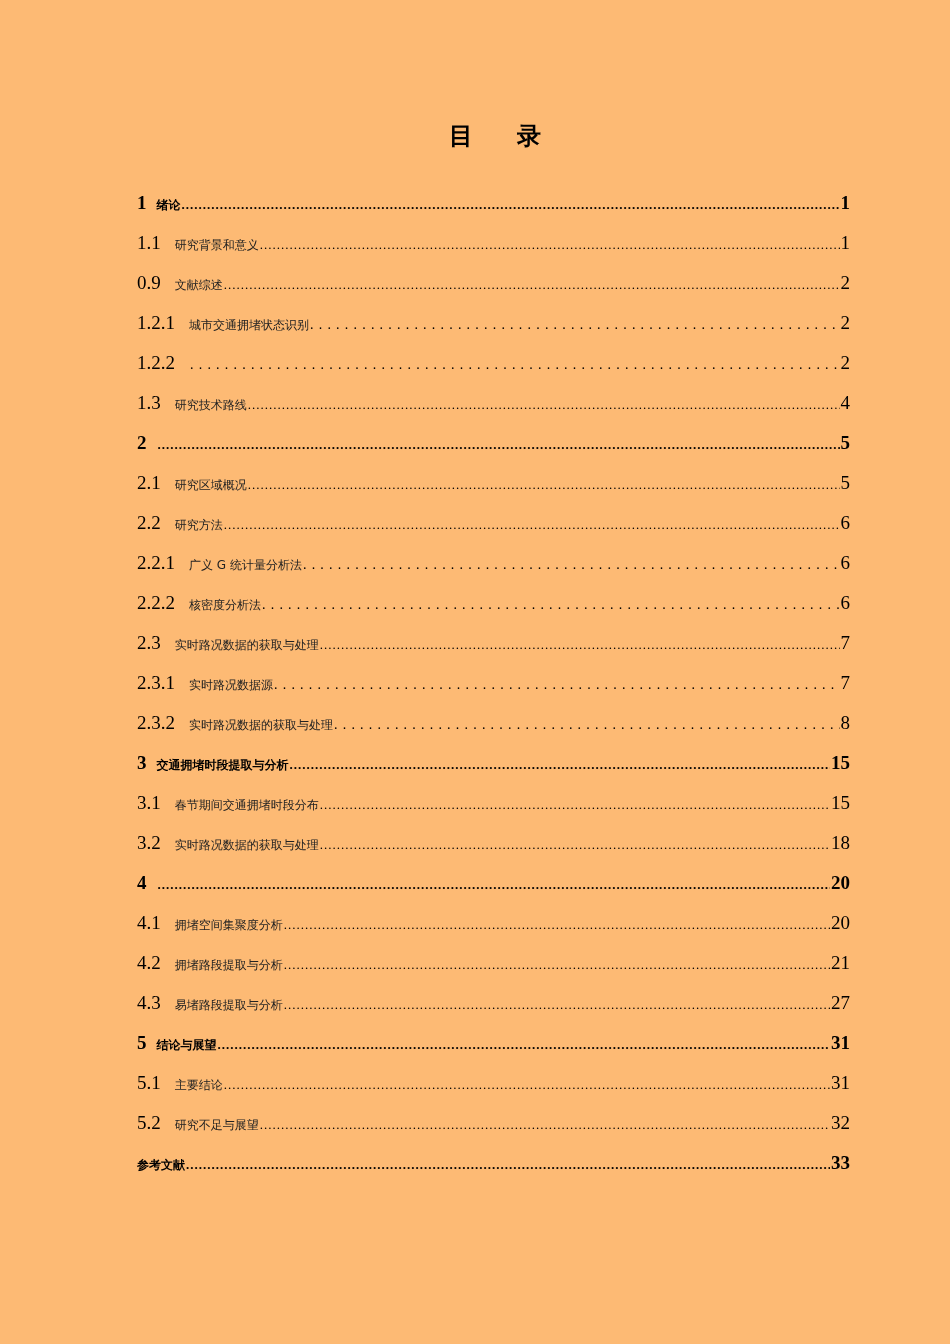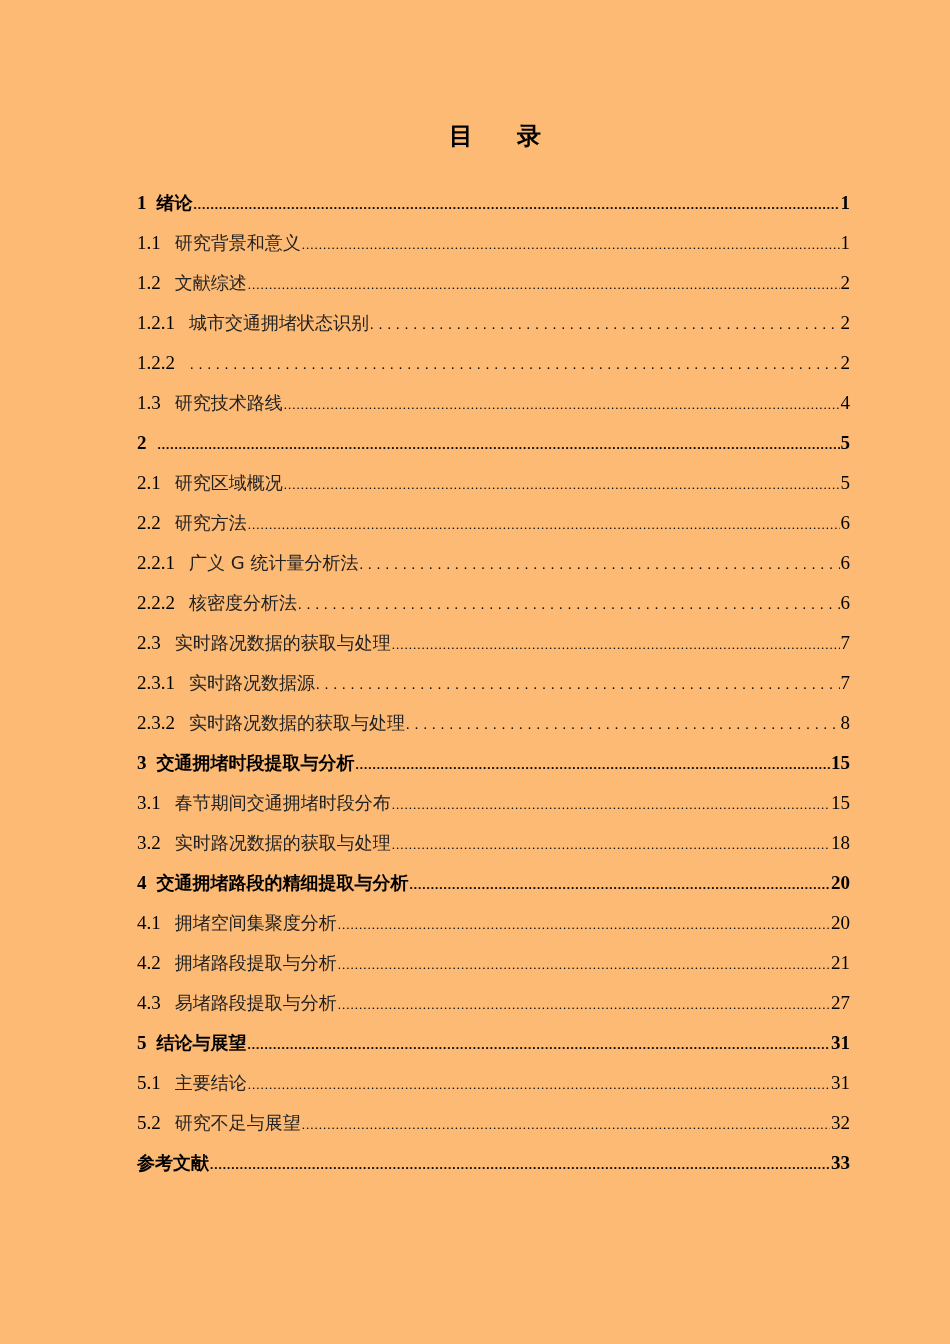--- a/index.html
+++ b/index.html
@@ -6,21 +6,21 @@
     body { width: 950px; height: 1344px; position: relative; overflow: hidden;
            font-family: "Liberation Serif", "DejaVu Serif", serif; color: #000; }
     .page { position: absolute; left: 0; top: 0; width: 950px; height: 1344px; background: #fdba74; }
     .title { position: absolute; top: 120px; left: 0; width: 990px; text-align: center;
              font-family: "DejaVu Sans", sans-serif; font-weight: bold; font-size: 24px; letter-spacing: 0; }
     .title span { display: inline-block; margin: 0 22px; }
     .toc { position: absolute; left: 137px; top: 188px; width: 713px; }
     .entry { display: flex; align-items: baseline; height: 40px; line-height: 30px; font-size: 19px; white-space: nowrap; }
     .entry .num { font-family: "Liberation Serif", serif; }
     .entry .gap { display: inline-block; width: 14px; }
-    .entry .text { font-family: "DejaVu Sans", sans-serif; font-size: 18px; color: #222; }
+    .entry .text { font-family: "DejaVu Sans", sans-serif; font-size: 12px; color: #222; }
     .entry .leader { flex: 1; overflow: hidden; margin: 0 1px; font-size: 13px; letter-spacing: 1px; color: #000; }
     .entry .leader::before { content: "..................................................................................................................................................................................................................................................................."; }
     .entry.sub3 .leader { letter-spacing: 5.2px; font-size: 14px; }
     .entry .page-no { font-family: "Liberation Serif", serif; font-size: 19px; }
     .entry.level1 .num, .entry.level1 .text, .entry.level1 .page-no { font-weight: bold; color: #000; }
     .entry.level1 .text { font-family: "DejaVu Sans", sans-serif; }
     .entry.level1 .leader { font-weight: bold; }
     .entry.level1 .gap { width: 10px; }
   </style>
 </head>
@@ -40,21 +40,21 @@
         <span class="page-no">1</span>
       </div>
     <div class="entry level2">
         <span class="num">1.1</span>
         <span class="gap"></span>
         <span class="text">研究背景和意义</span>
         <span class="leader"></span>
         <span class="page-no">1</span>
       </div>
     <div class="entry level2">
-        <span class="num">1.2</span>
+        <span class="num">0.9</span>
         <span class="gap"></span>
         <span class="text">文献综述</span>
         <span class="leader"></span>
         <span class="page-no">2</span>
       </div>
     <div class="entry sub3">
         <span class="num">1.2.1</span>
         <span class="gap"></span>
         <span class="text">城市交通拥堵状态识别</span>
         <span class="leader"></span>
@@ -145,21 +145,20 @@
     <div class="entry level2">
         <span class="num">3.2</span>
         <span class="gap"></span>
         <span class="text">实时路况数据的获取与处理</span>
         <span class="leader"></span>
         <span class="page-no">18</span>
       </div>
     <div class="entry level1">
         <span class="num">4</span>
         <span class="gap"></span>
-        <span class="text">交通拥堵路段的精细提取与分析</span>
         <span class="leader"></span>
         <span class="page-no">20</span>
       </div>
     <div class="entry level2">
         <span class="num">4.1</span>
         <span class="gap"></span>
         <span class="text">拥堵空间集聚度分析</span>
         <span class="leader"></span>
         <span class="page-no">20</span>
       </div>

